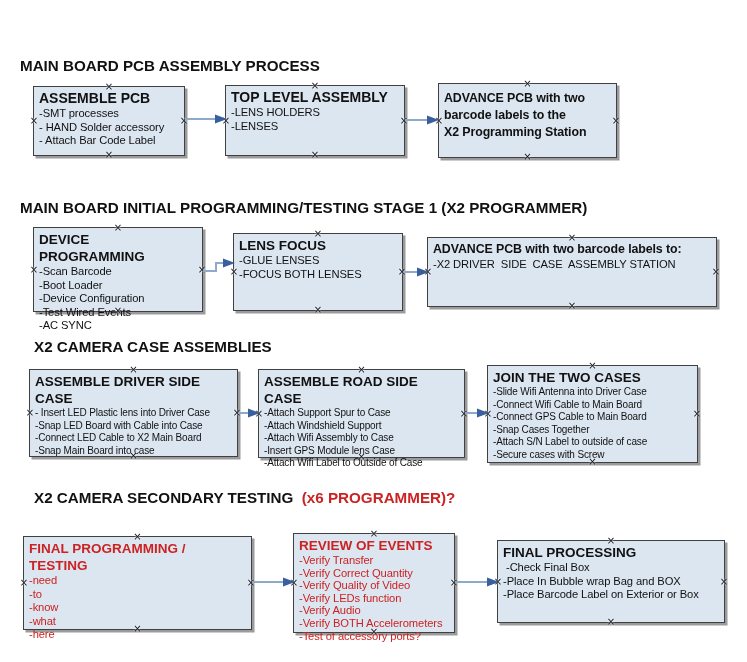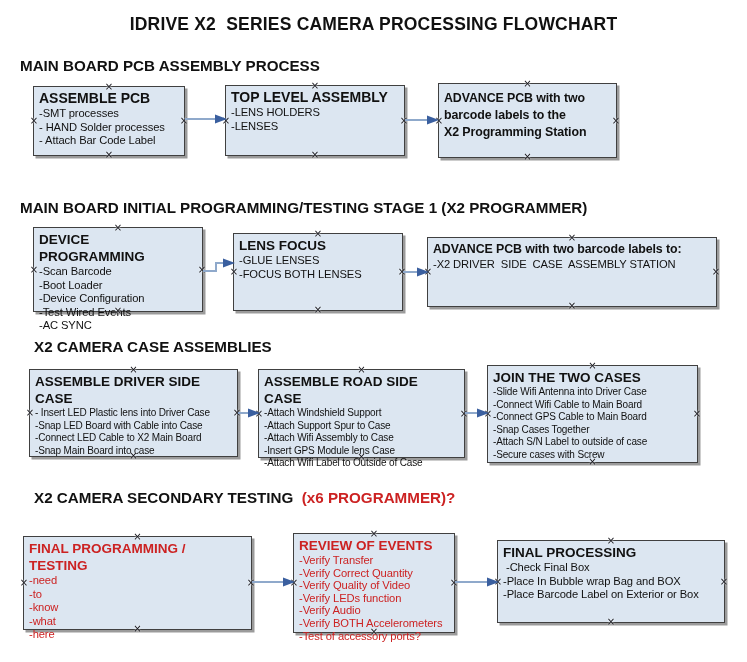--- a/index.html
+++ b/index.html
@@ -39,32 +39,31 @@
     position:absolute;transform:translate(-50%,-52%);
     font-size:10px;line-height:1;color:#15151c;font-family:"DejaVu Sans",sans-serif;
     text-shadow:0 0 2px #fff;pointer-events:none;
   }
 </style>
 </head>
 <body>
 
 <div id="canvas">
 
-  <h1 class="title">IDRIVE X2  SERIES CAMERA PROCESSING FLOWCHART</h1>
 
   <h2 class="sec" style="left:20px;top:57px">MAIN BOARD PCB ASSEMBLY PROCESS</h2>
   <h2 class="sec" style="left:20px;top:199px">MAIN BOARD INITIAL PROGRAMMING/TESTING STAGE 1 (X2 PROGRAMMER)</h2>
   <h2 class="sec" style="left:34px;top:338px">X2 CAMERA CASE ASSEMBLIES</h2>
   <h2 class="sec" style="left:34px;top:489px"><span>X2 CAMERA SECONDARY TESTING</span><span class="redpart">  (x6 PROGRAMMER)?</span></h2>
 
   <div class="fbox t14" style="left:33px;top:86px;width:152px;height:70px">
     <div class="btitle">ASSEMBLE PCB</div>
     <ul>
       <li>-SMT processes</li>
-      <li>- HAND Solder processes</li>
+      <li>- HAND Solder accessory</li>
       <li>- Attach Bar Code Label</li>
     </ul>
   <span class="hdl" style="left: 50%; top: 0%;">×</span>
       <span class="hdl" style="left: 50%; top: 100%;">×</span>
       <span class="hdl" style="left: 0%; top: 50%;">×</span>
       <span class="hdl" style="left: 100%; top: 50%;">×</span>
     </div>
 
   <div class="fbox t14" style="left:225px;top:85px;width:180px;height:71px">
     <div class="btitle">TOP LEVEL ASSEMBLY</div>
@@ -136,22 +135,22 @@
     </ul>
   <span class="hdl" style="left: 50%; top: 0%;">×</span>
       <span class="hdl" style="left: 50%; top: 100%;">×</span>
       <span class="hdl" style="left: 0%; top: 50%;">×</span>
       <span class="hdl" style="left: 100%; top: 50%;">×</span>
     </div>
 
   <div class="fbox row3" style="left:258px;top:369px;width:207px;height:89px">
     <div class="btitle">ASSEMBLE ROAD SIDE CASE</div>
     <ul>
+      <li>-Attach Support Spur to Case</li>
       <li>-Attach Windshield Support</li>
-      <li>-Attach Support Spur to Case</li>
       <li>-Attach Wifi Assembly to Case</li>
       <li>-Insert GPS Module lens Case</li>
       <li>-Attach Wifi Label to Outside of Case</li>
     </ul>
   <span class="hdl" style="left: 50%; top: 0%;">×</span>
       <span class="hdl" style="left: 50%; top: 100%;">×</span>
       <span class="hdl" style="left: 0%; top: 50%;">×</span>
       <span class="hdl" style="left: 100%; top: 50%;">×</span>
     </div>
 

